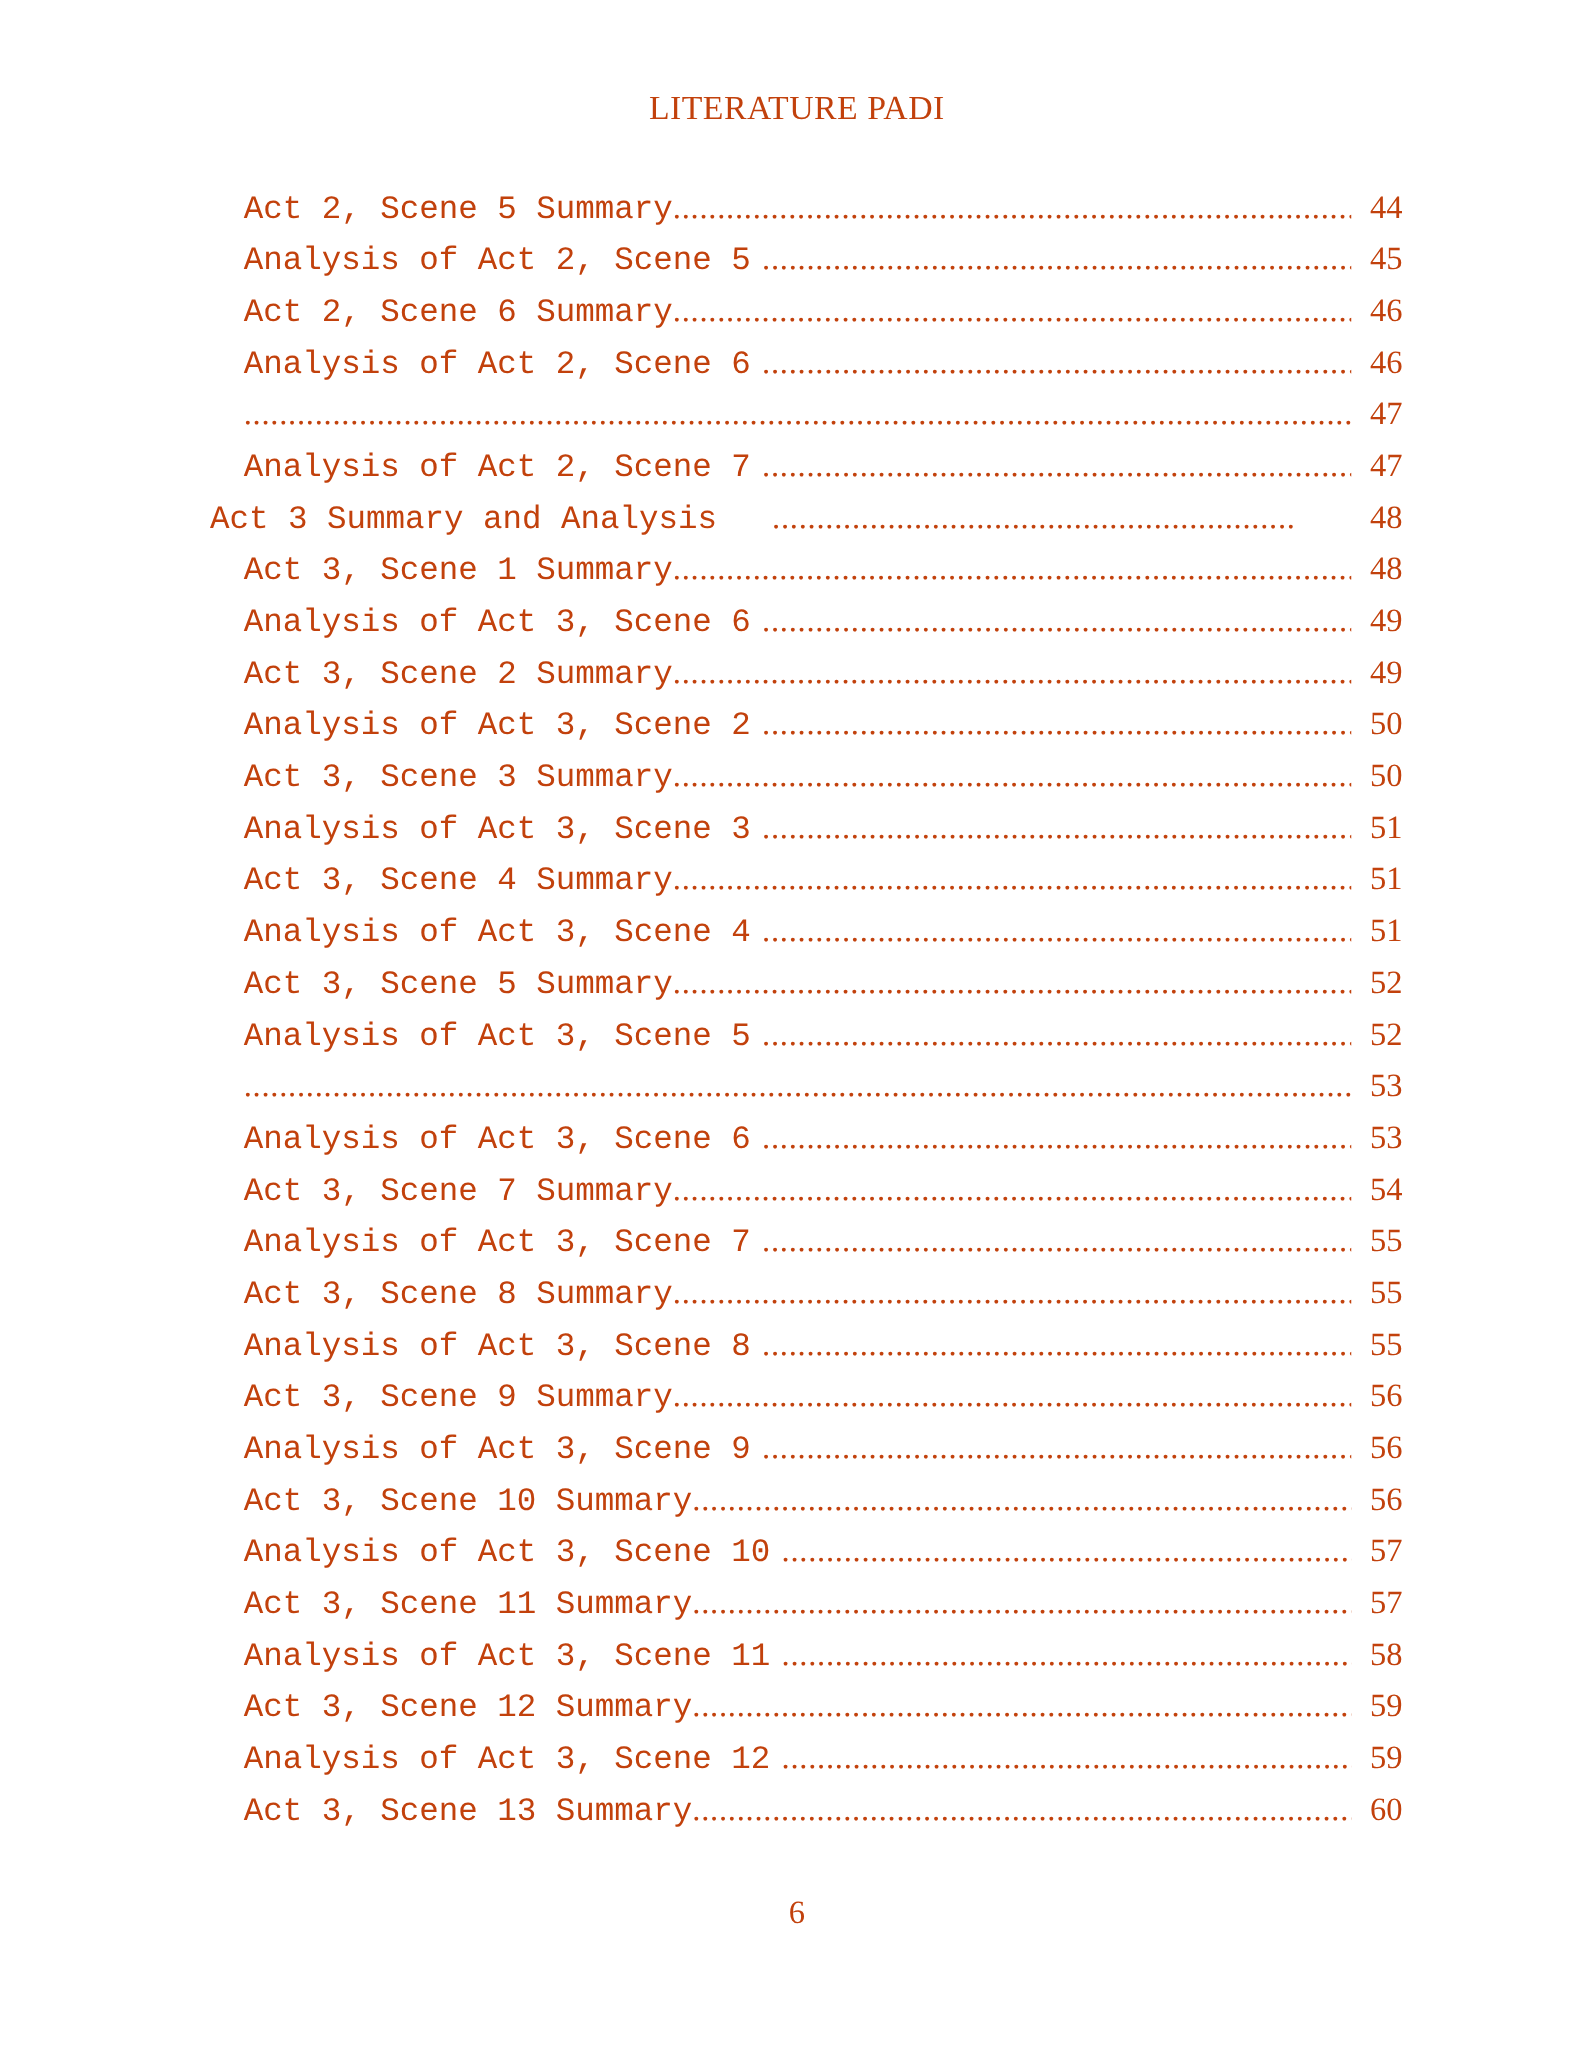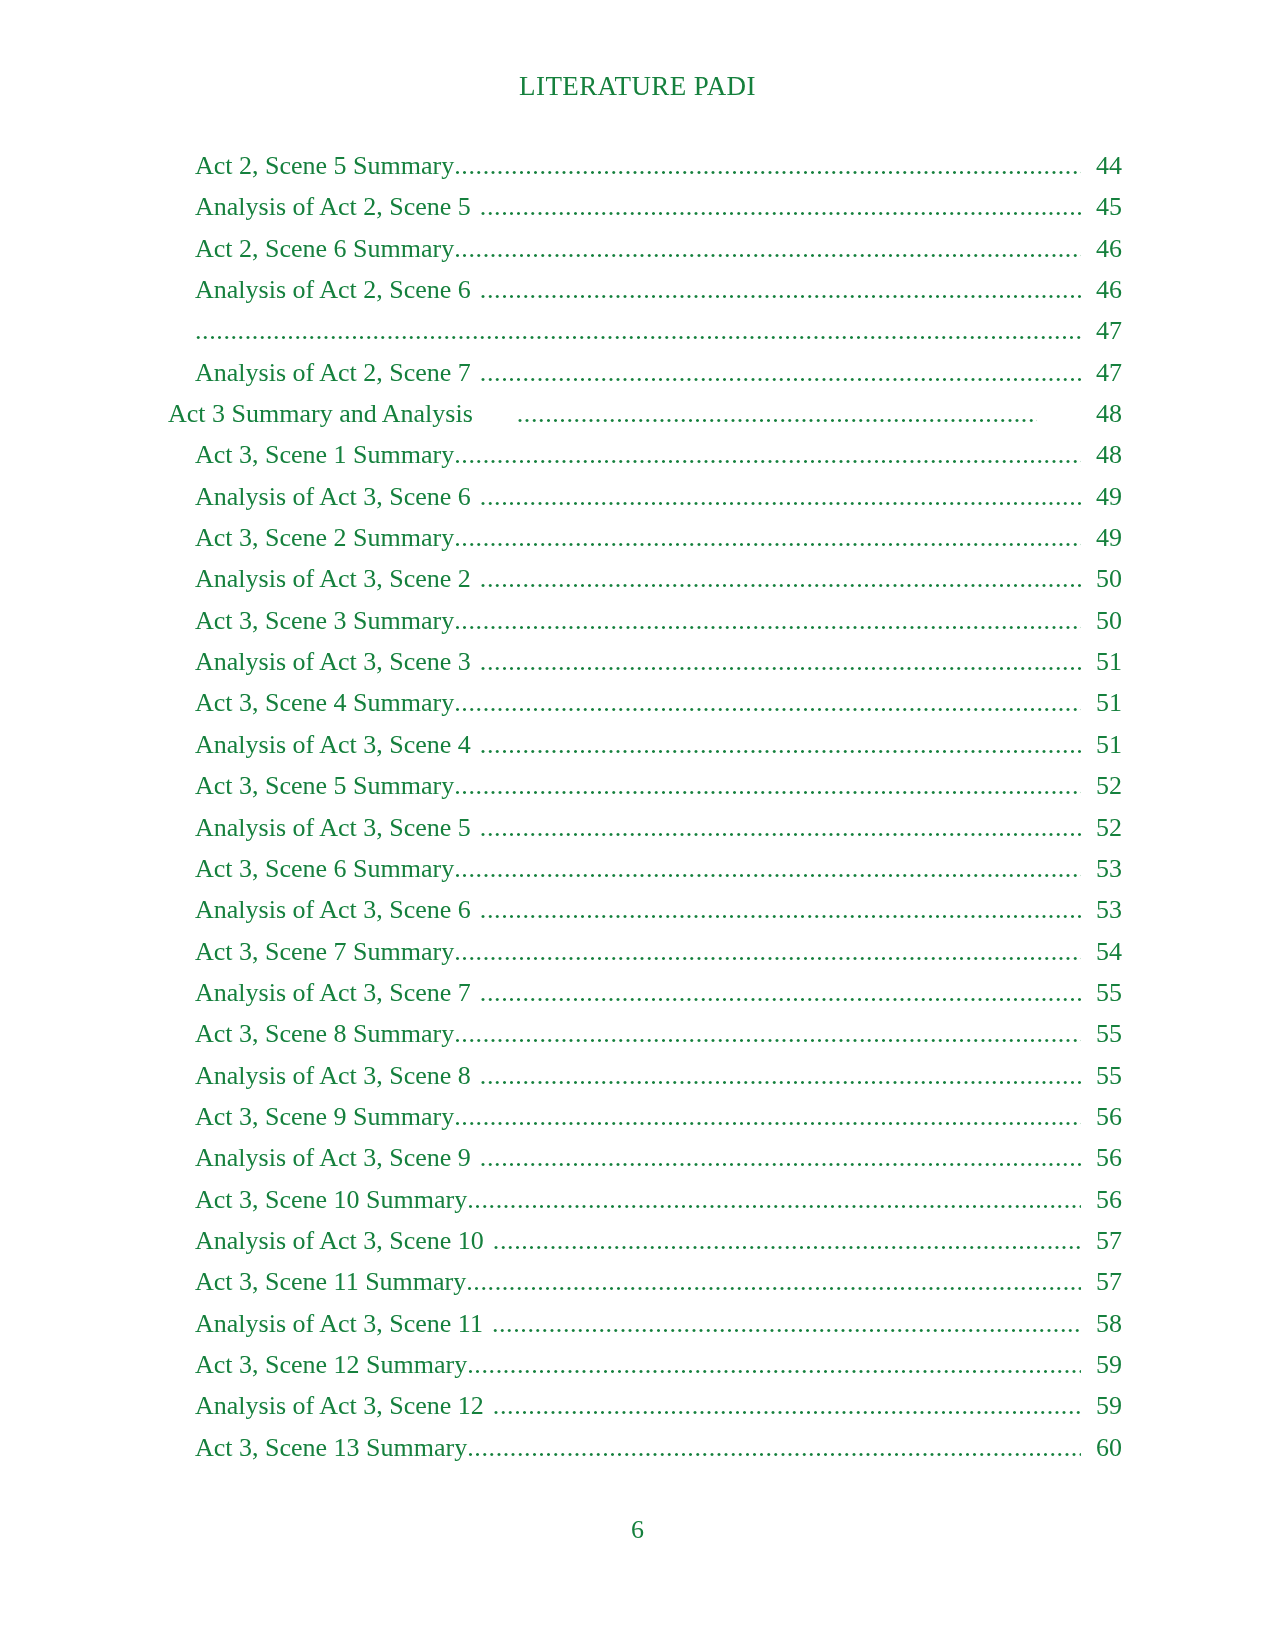--- a/index.html
+++ b/index.html
@@ -5,21 +5,21 @@
   html, body {
     margin: 0;
     padding: 0;
     background: #ffffff;
   }
   .page {
     position: relative;
     width: 1275px;
     height: 1650px;
     background: #ffffff;
-    color: #15803d;
+    color: #c2410c;
     font-family: "Liberation Serif", "DejaVu Serif", serif;
     overflow: hidden;
   }
   .doc-header {
     position: absolute;
     top: 72px;
     left: 0;
     width: 100%;
     text-align: center;
     font-size: 27px;
@@ -40,20 +40,21 @@
     line-height: 41.35px;
     font-size: 26px;
     padding-right: 153px;
     box-sizing: border-box;
   }
   .toc-row.level-1 { padding-left: 168px; gap: 44px; }
   .toc-row.level-2 { padding-left: 195px; }
   .toc-label {
     flex: 0 0 auto;
     white-space: nowrap;
+    font-family: Liberation Mono, monospace;
   }
   .toc-dots {
     flex: 1 1 auto;
     min-width: 0;
     overflow: hidden;
     white-space: nowrap;
     letter-spacing: 0.6px;
   }
   .toc-row.gap .toc-dots { margin-left: 9px; }
   .toc-dots::after {
@@ -159,21 +160,20 @@
     <span class="toc-label">Act 3, Scene 5 Summary</span>
     <span class="toc-dots"></span>
     <span class="toc-page">52</span>
   </div>
       <div class="toc-row level-2 gap">
     <span class="toc-label">Analysis of Act 3, Scene 5</span>
     <span class="toc-dots"></span>
     <span class="toc-page">52</span>
   </div>
       <div class="toc-row level-2">
-    <span class="toc-label">Act 3, Scene 6 Summary</span>
     <span class="toc-dots"></span>
     <span class="toc-page">53</span>
   </div>
       <div class="toc-row level-2 gap">
     <span class="toc-label">Analysis of Act 3, Scene 6</span>
     <span class="toc-dots"></span>
     <span class="toc-page">53</span>
   </div>
       <div class="toc-row level-2">
     <span class="toc-label">Act 3, Scene 7 Summary</span>

